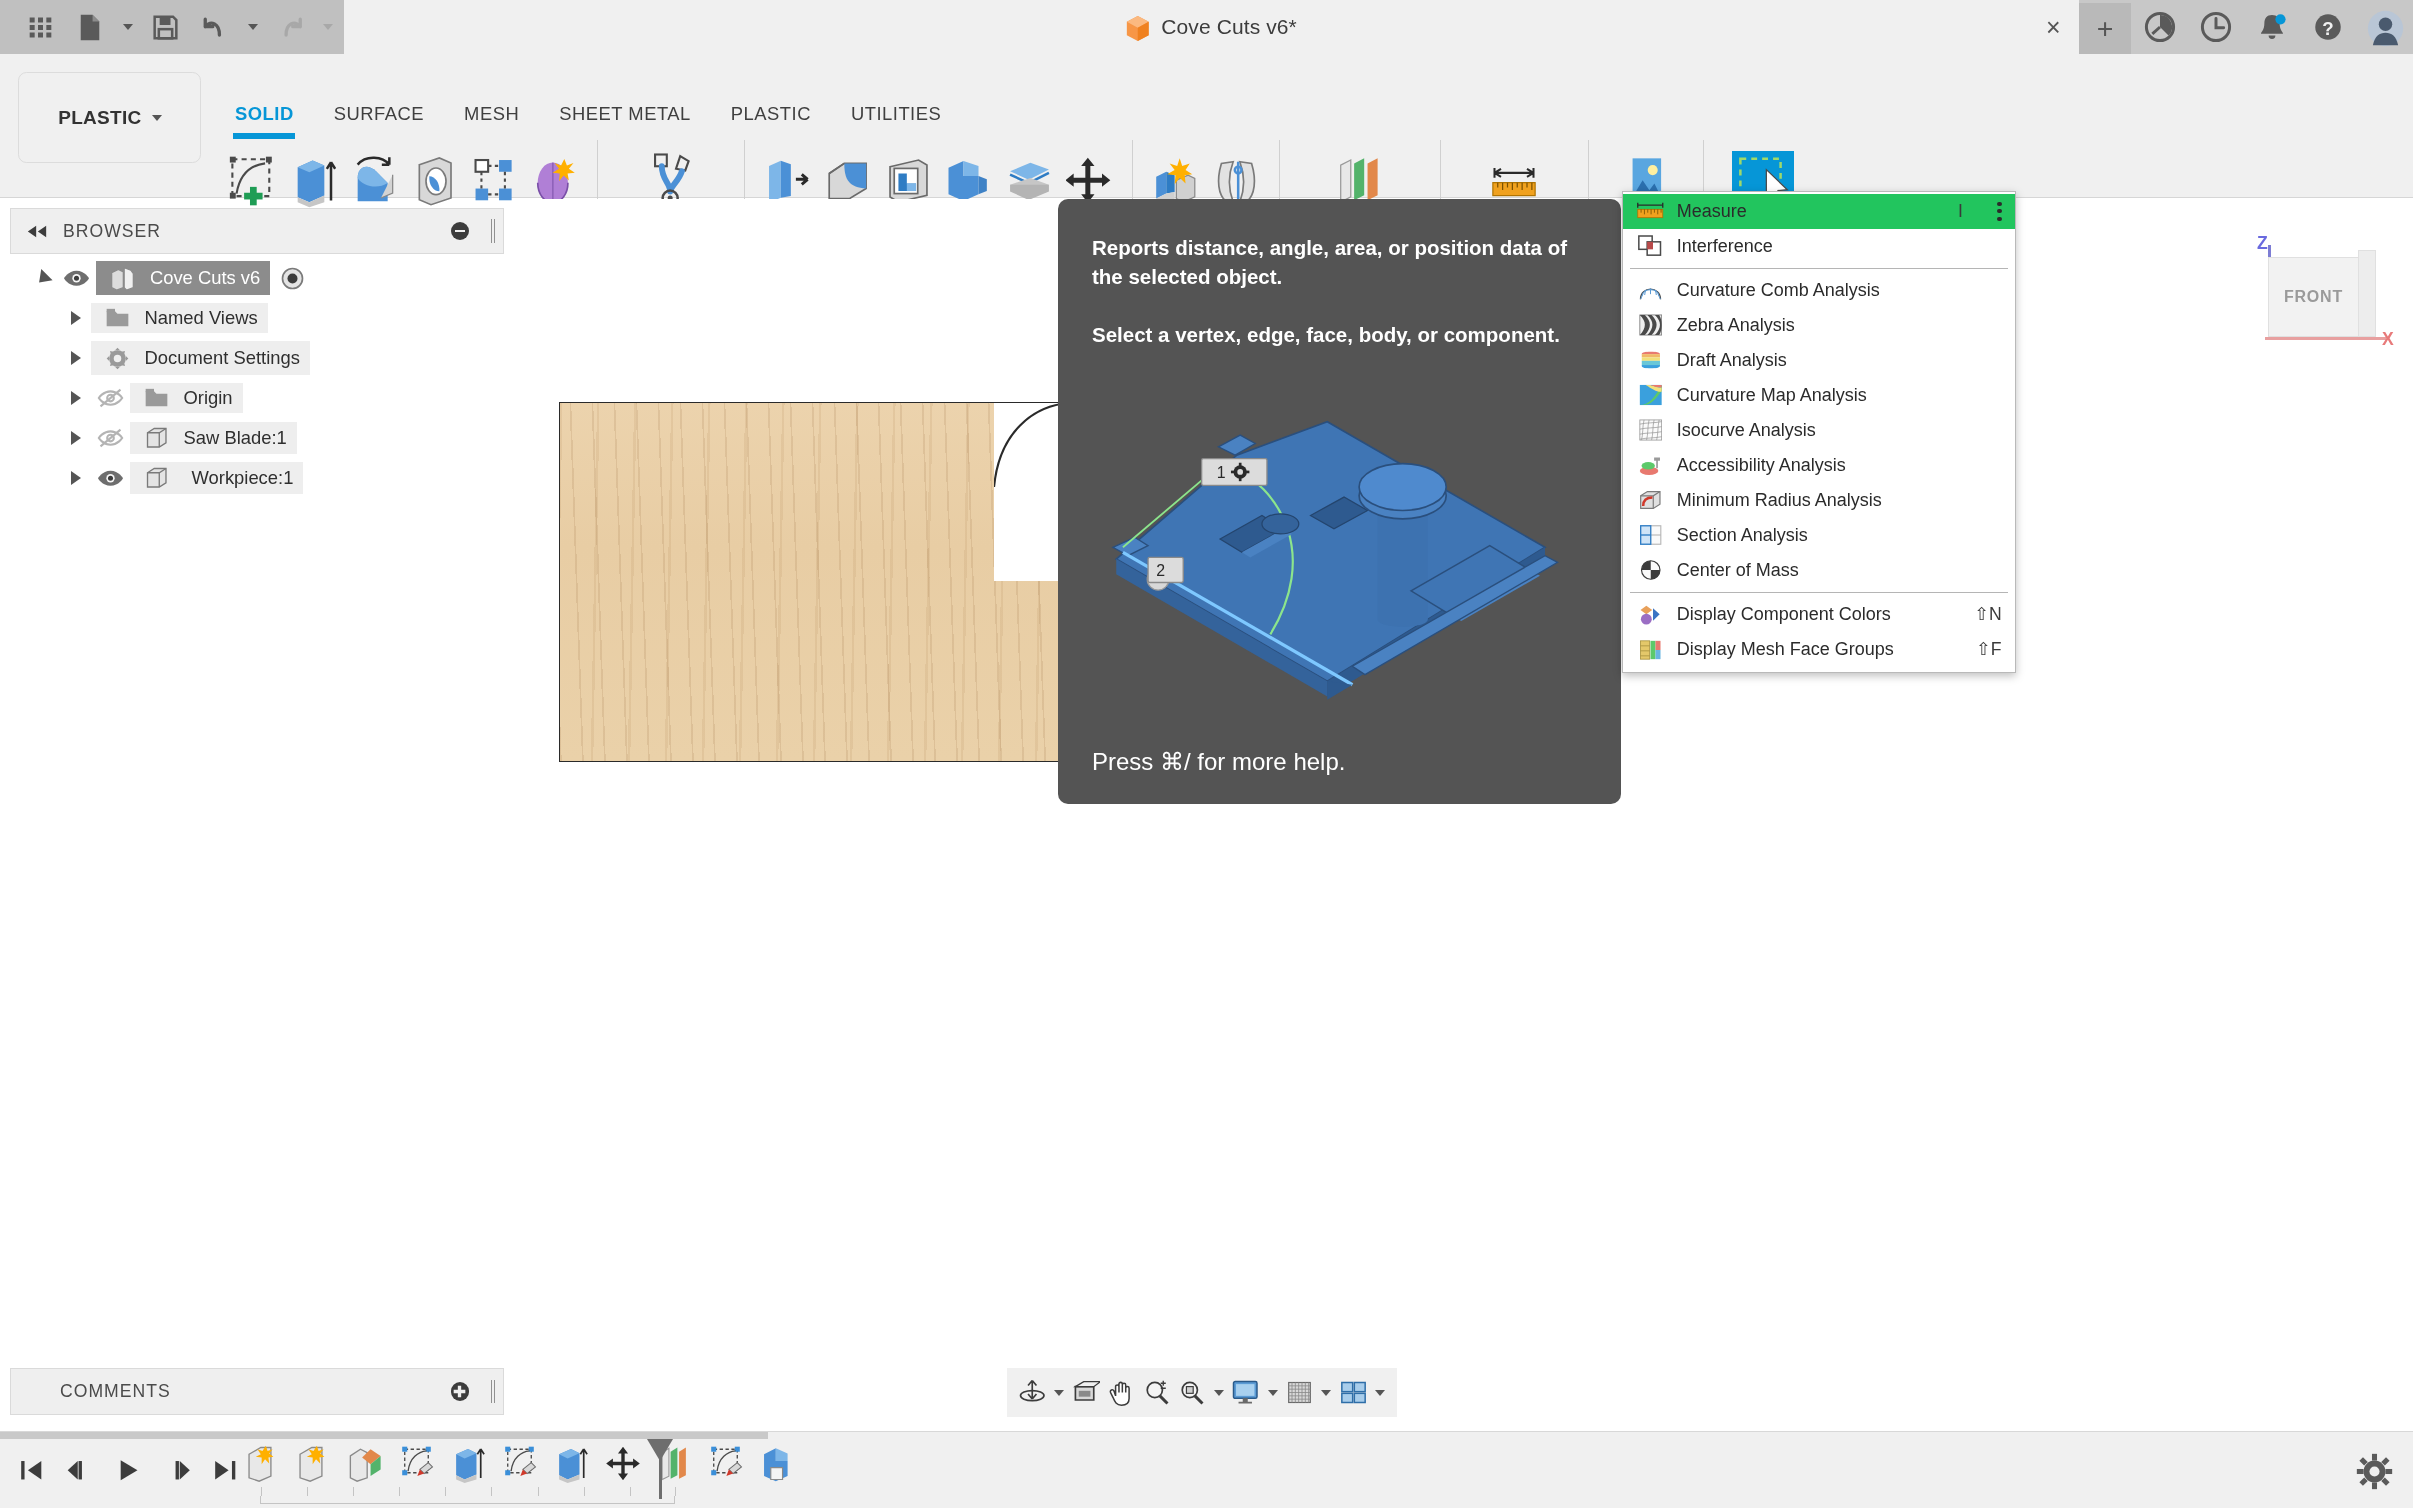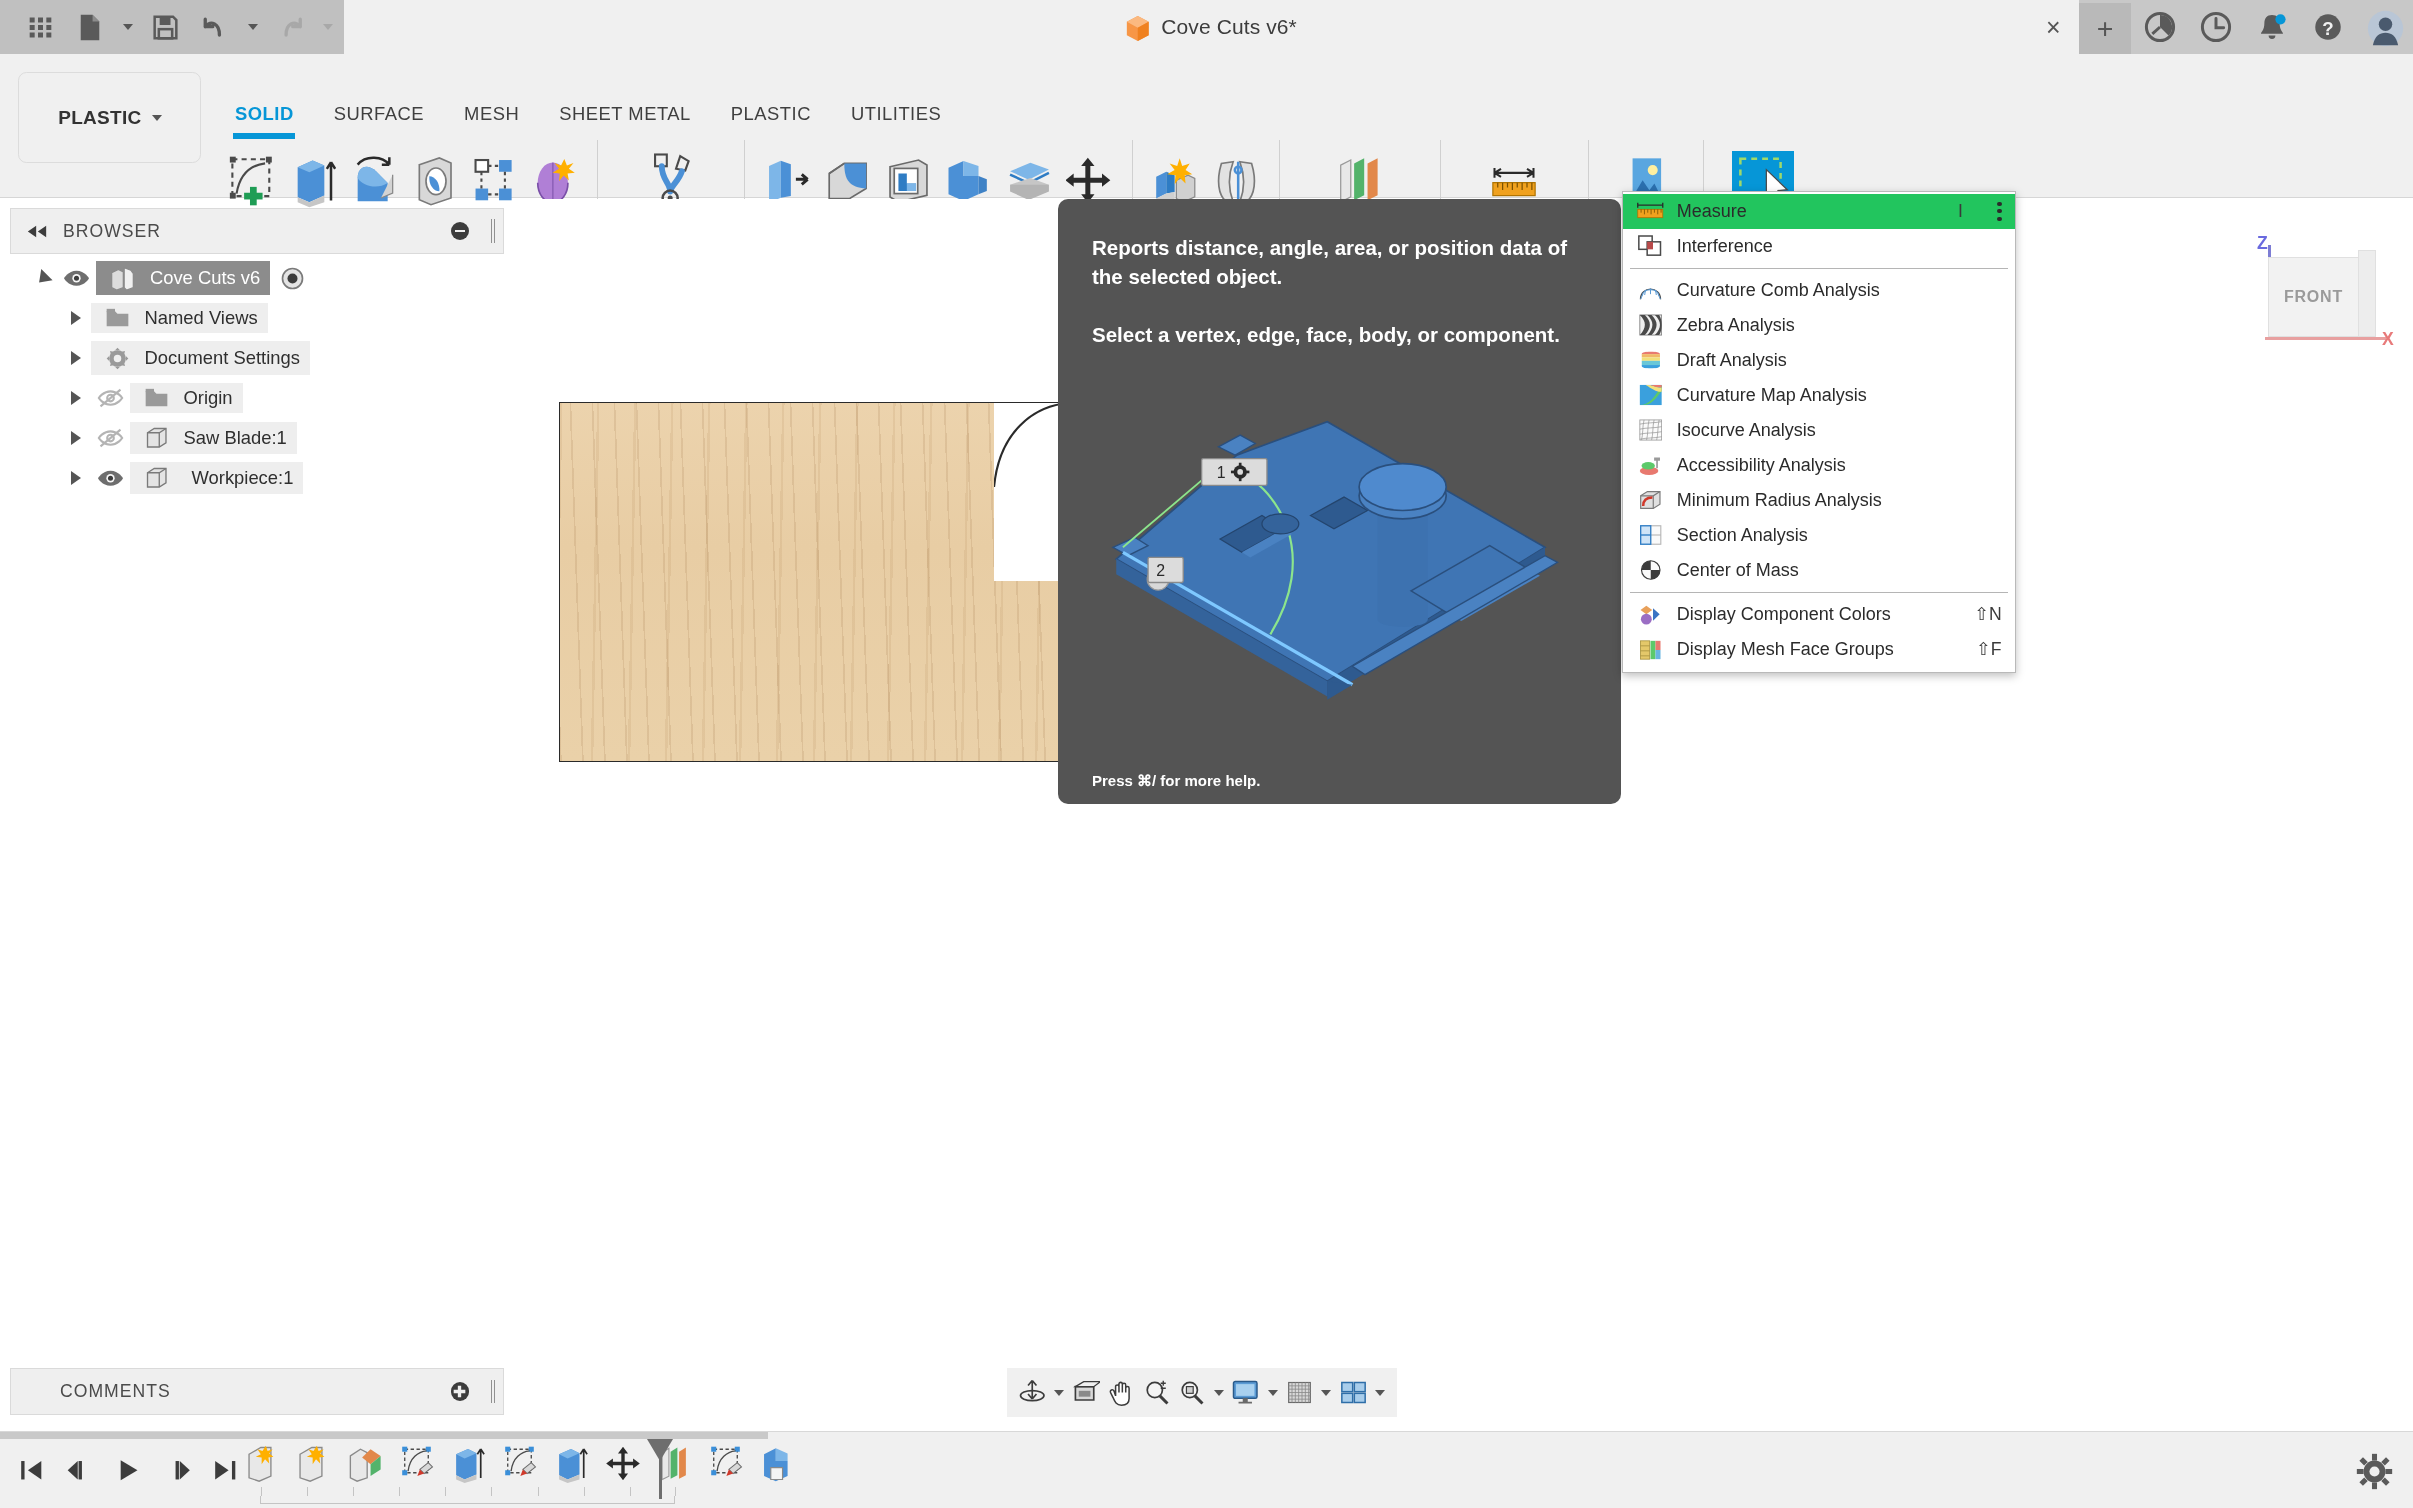--- a/index.html
+++ b/index.html
@@ -154,21 +154,21 @@
   .tooltip {
     position:absolute; left: 1058px; top: 199px; width: 563px; height: 605px;
     background:#545454; border-radius: 10px; color:#fff;
     padding: 35px 34px 0 34px;
   }
   .tt-p { font-size: 20.5px; font-weight: bold; line-height: 1.4; }
   .tt-gap { height: 30px; }
   .tt-img {
     position:absolute; left: 18.4px; top: 216px; width: 526px; height: 335px;
   }
-  .tt-help { position:absolute; left: 34px; bottom: 14px; font-size: 15px; font-weight:bold;}
+  .tt-help { position:absolute; left: 34px; bottom: 28px; font-size: 24px; font-weight:normal;}
 
   
   .menu {
     position:absolute; left: 1622px; top: 191px; width: 394px;
     background:#ffffff; border:0.8px solid #b9b9b9; box-shadow: 0 2.5px 8.4px rgba(0,0,0,.25);
     padding: 1.7px 0 5px 0;
   }
   .mrow {
     height: 35px; display:flex; align-items:center; padding-left: 11.7px; cursor:pointer;
     font-size: 18px; color:#2b2b2b; position:relative;

